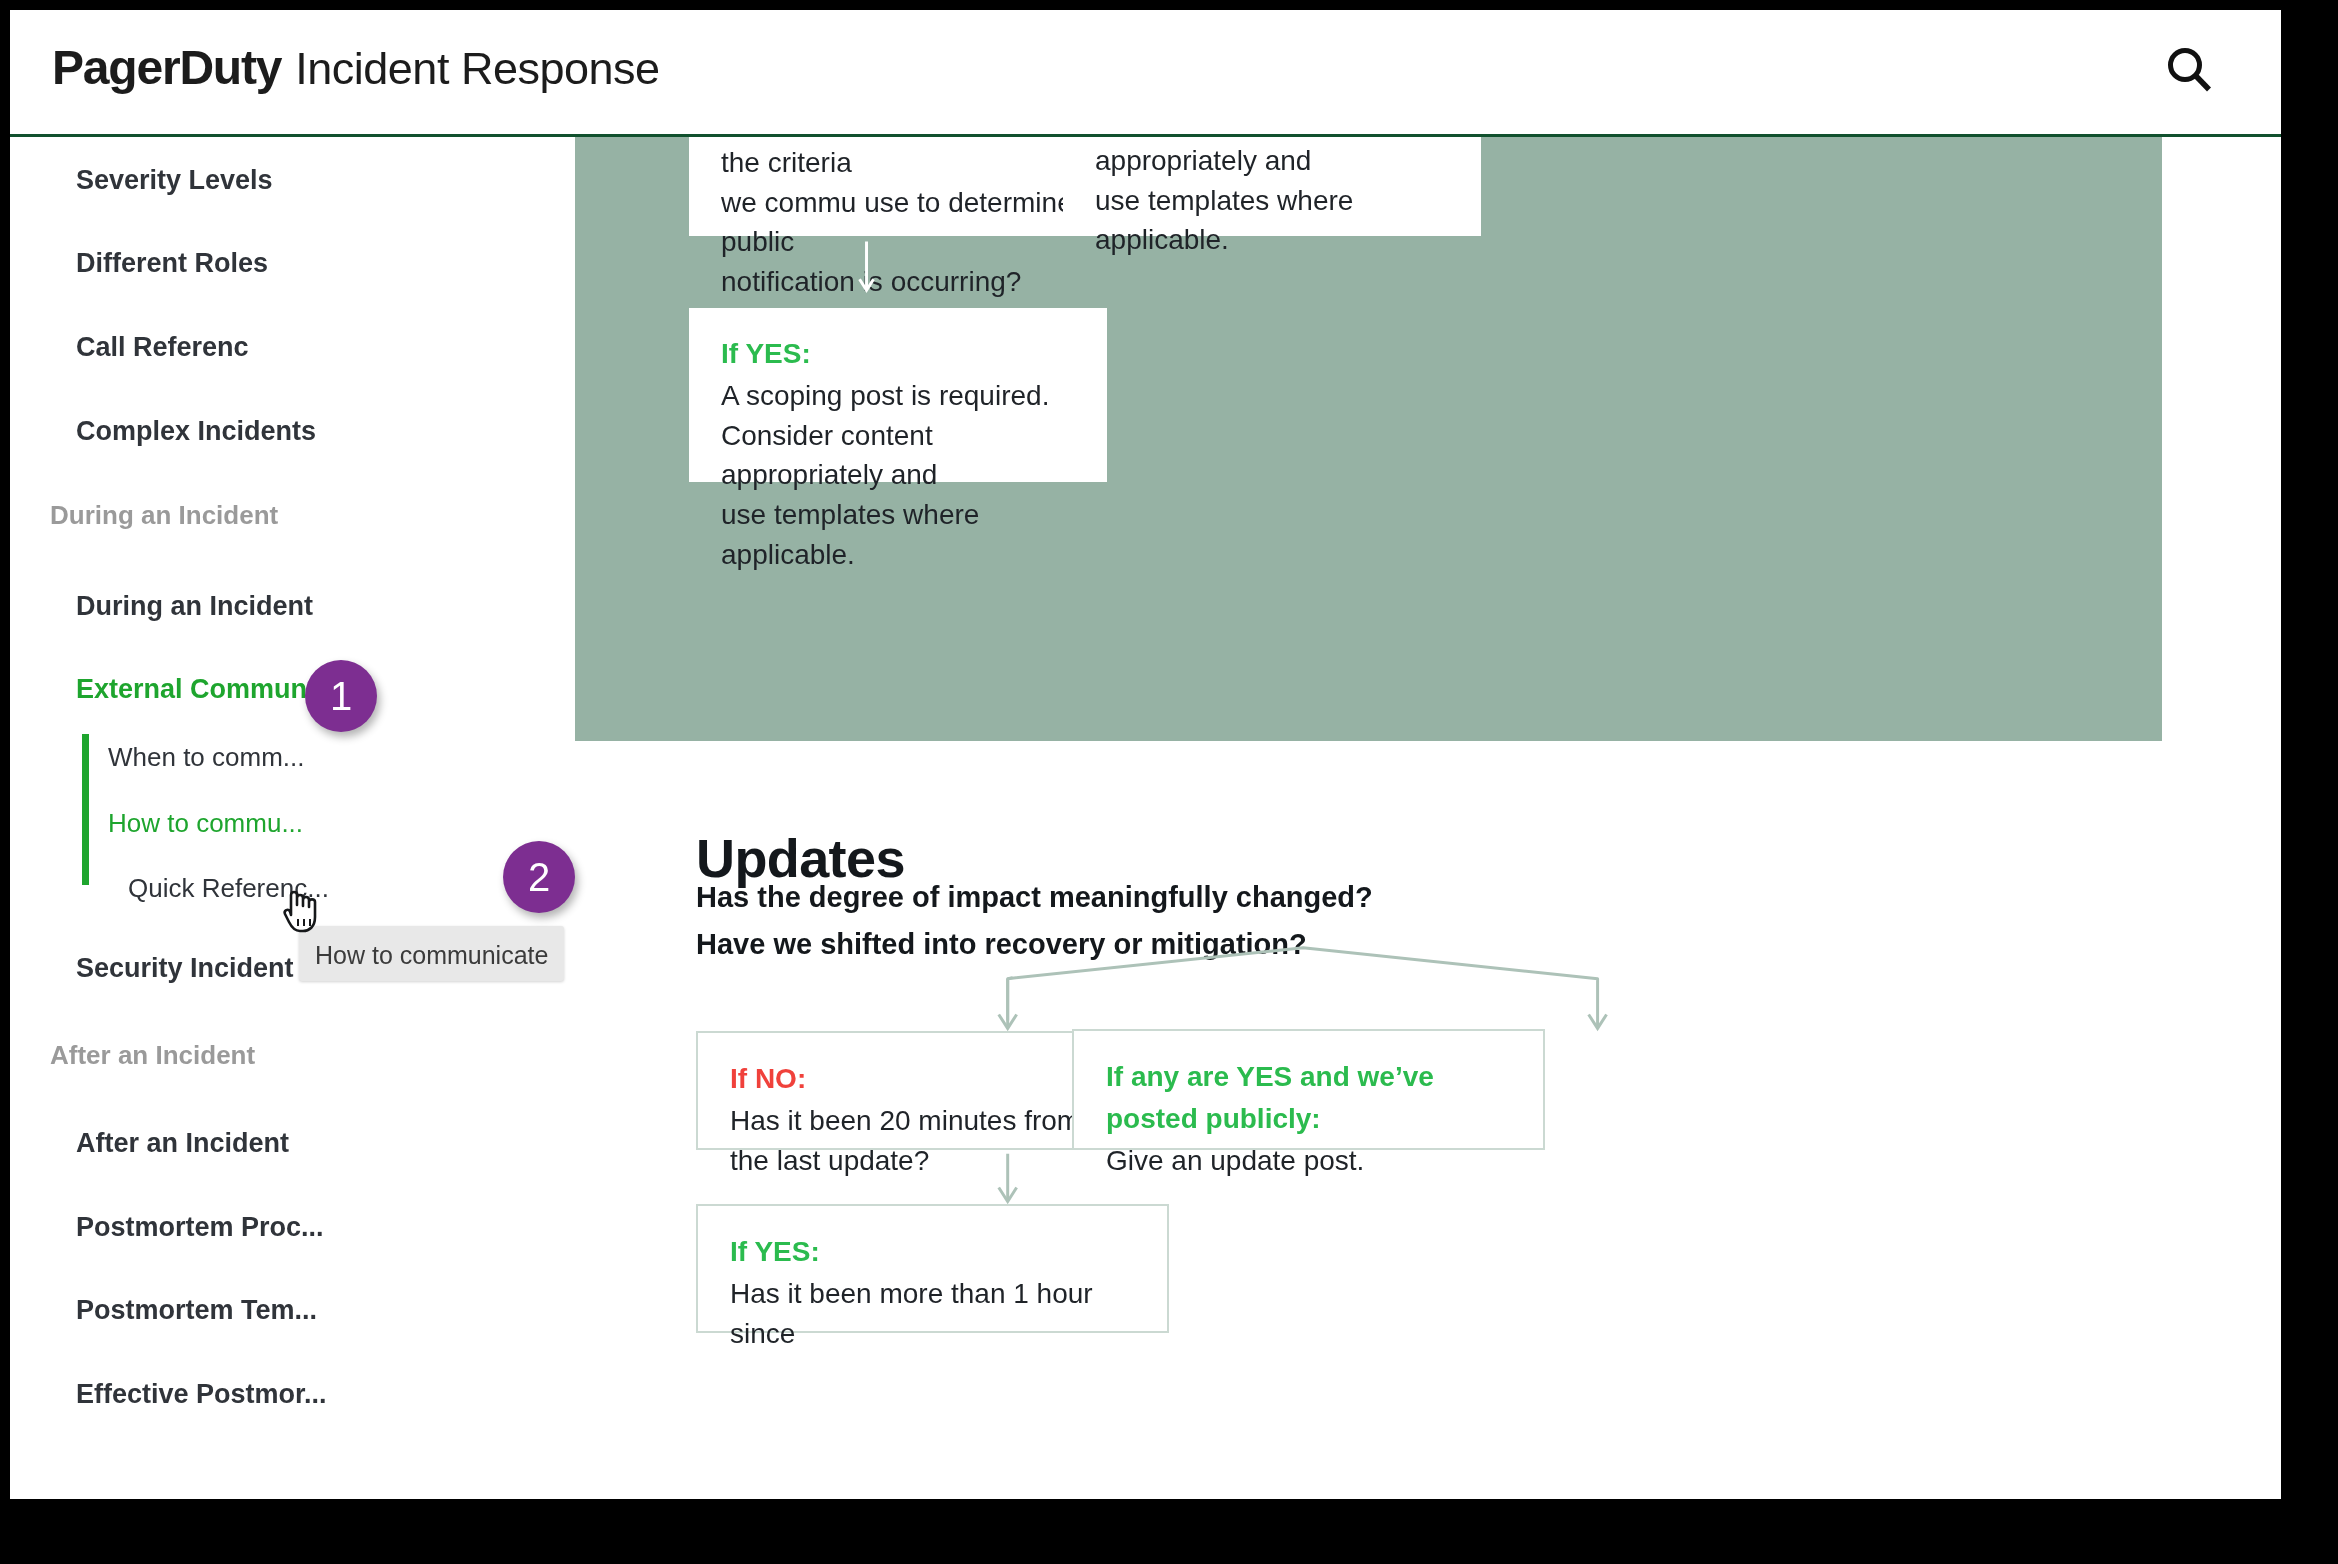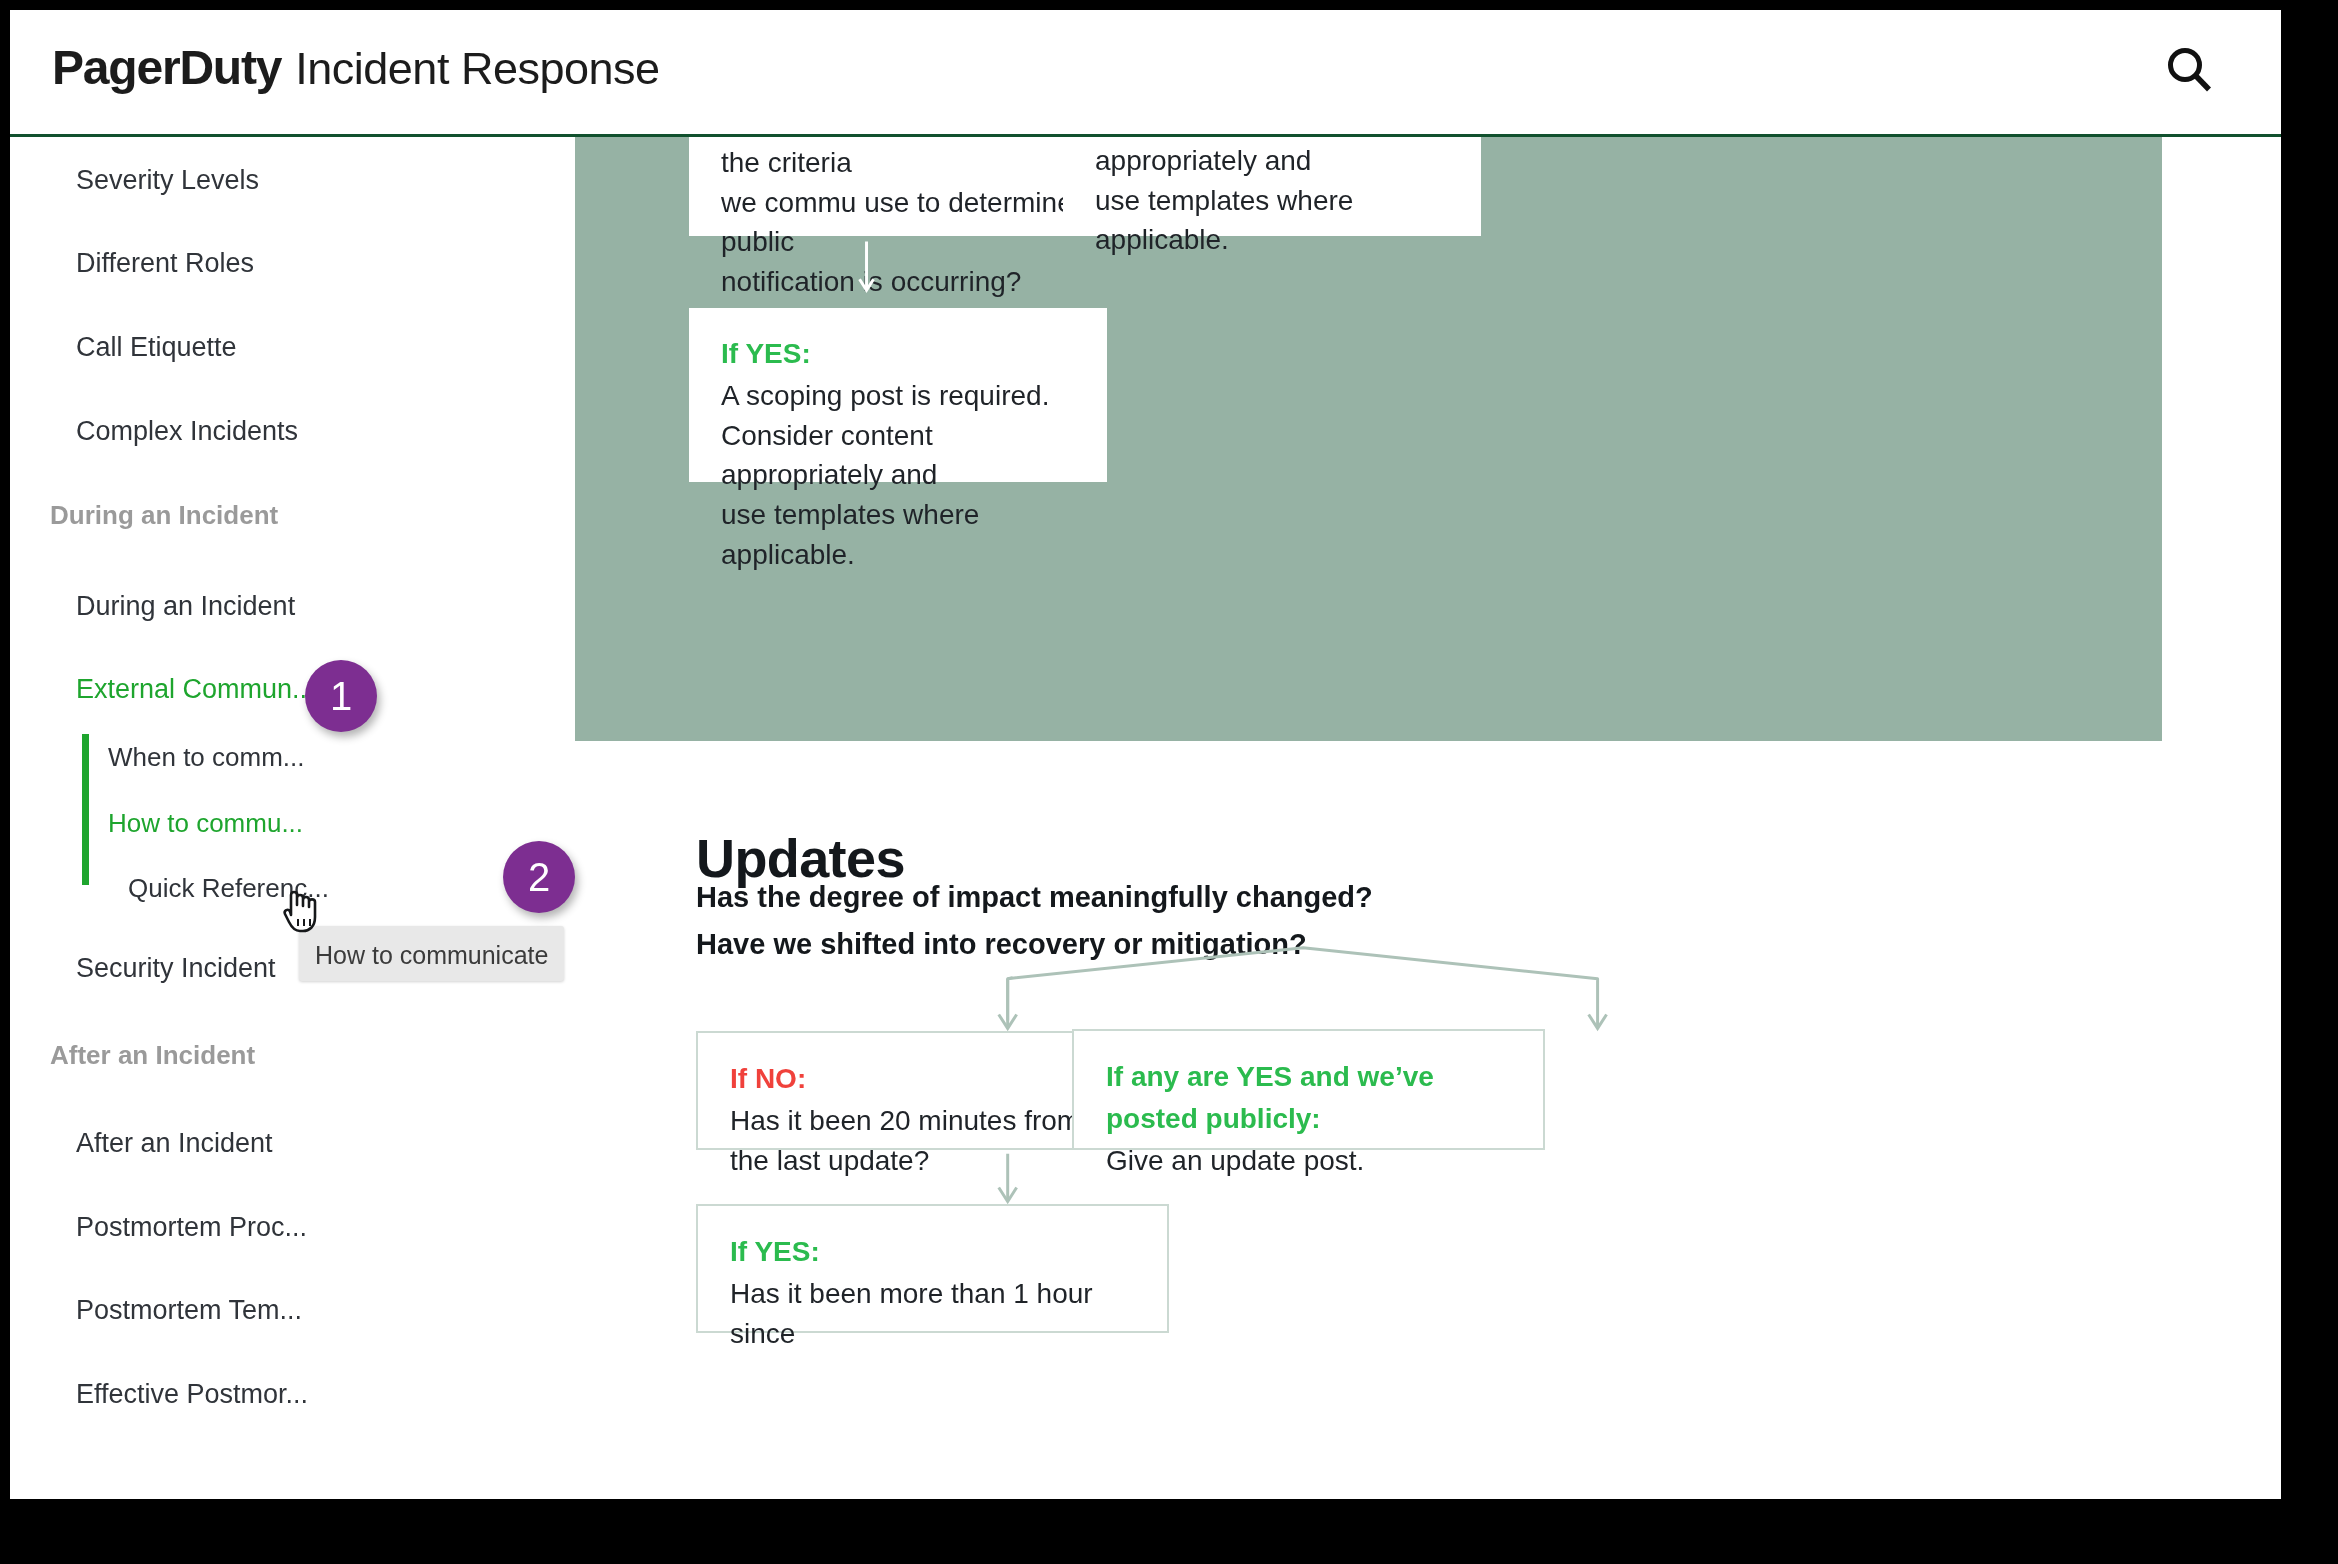--- a/index.html
+++ b/index.html
@@ -106,21 +106,21 @@
     height: 1361px;
     background: #ffffff;
     overflow: hidden;
     z-index: 20;
   }
   .nav-list { position: relative; }
   .nav-item {
     position: absolute;
     left: 66px;
     font-size: 27px;
-    font-weight: 400;
+    font-weight: 700;
     color: #30343a;
     white-space: nowrap;
     cursor: pointer;
   }
   .nav-item.clipped-top { top: -28px; }
   .nav-section {
     position: absolute;
     left: 40px;
     font-size: 26px;
     font-weight: 700;
@@ -280,21 +280,21 @@
       </div>
     </div>
 
     <nav id="sidebar">
       <div class="nav-list">
 
         <div class="nav-item clipped-top" style="top:-30px;">What is an incide...</div>
 
         <div class="nav-item" style="top:28px;">Severity Levels</div>
         <div class="nav-item" style="top:111px;">Different Roles</div>
-        <div class="nav-item" style="top:195px;">Call Etiquette</div>
+        <div class="nav-item" style="top:195px;">Call Referenc</div>
         <div class="nav-item" style="top:279px;">Complex Incidents</div>
 
         <div class="nav-section" style="top:363px;">During an Incident</div>
 
         <div class="nav-item" style="top:454px;">During an Incident</div>
         <div class="nav-item active" style="top:537px;">External Commun...</div>
 
         <div class="sub-rail" style="top:597px; height:151px;"></div>
         <div class="sub-item" style="top:605px;">When to comm...</div>
         <div class="sub-item active" style="top:671px;">How to commu...</div>

